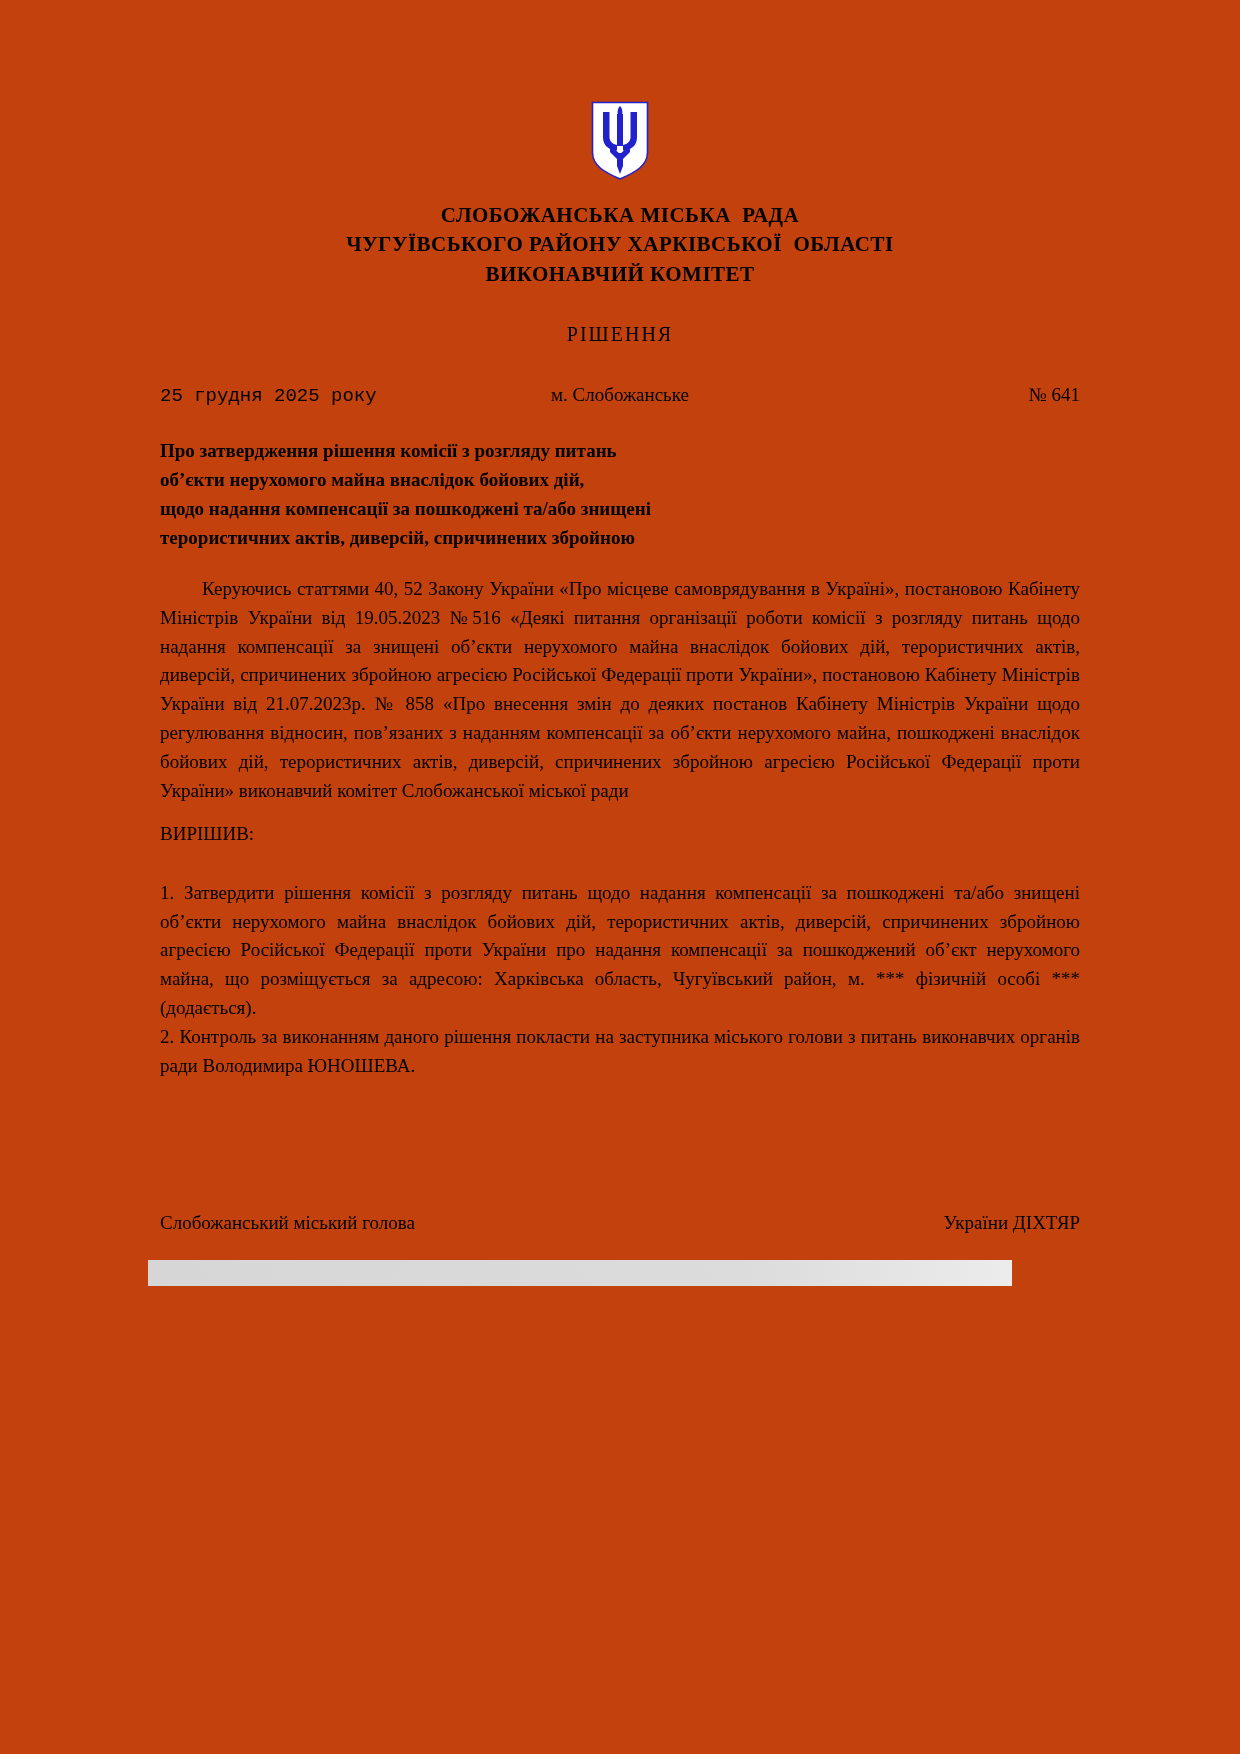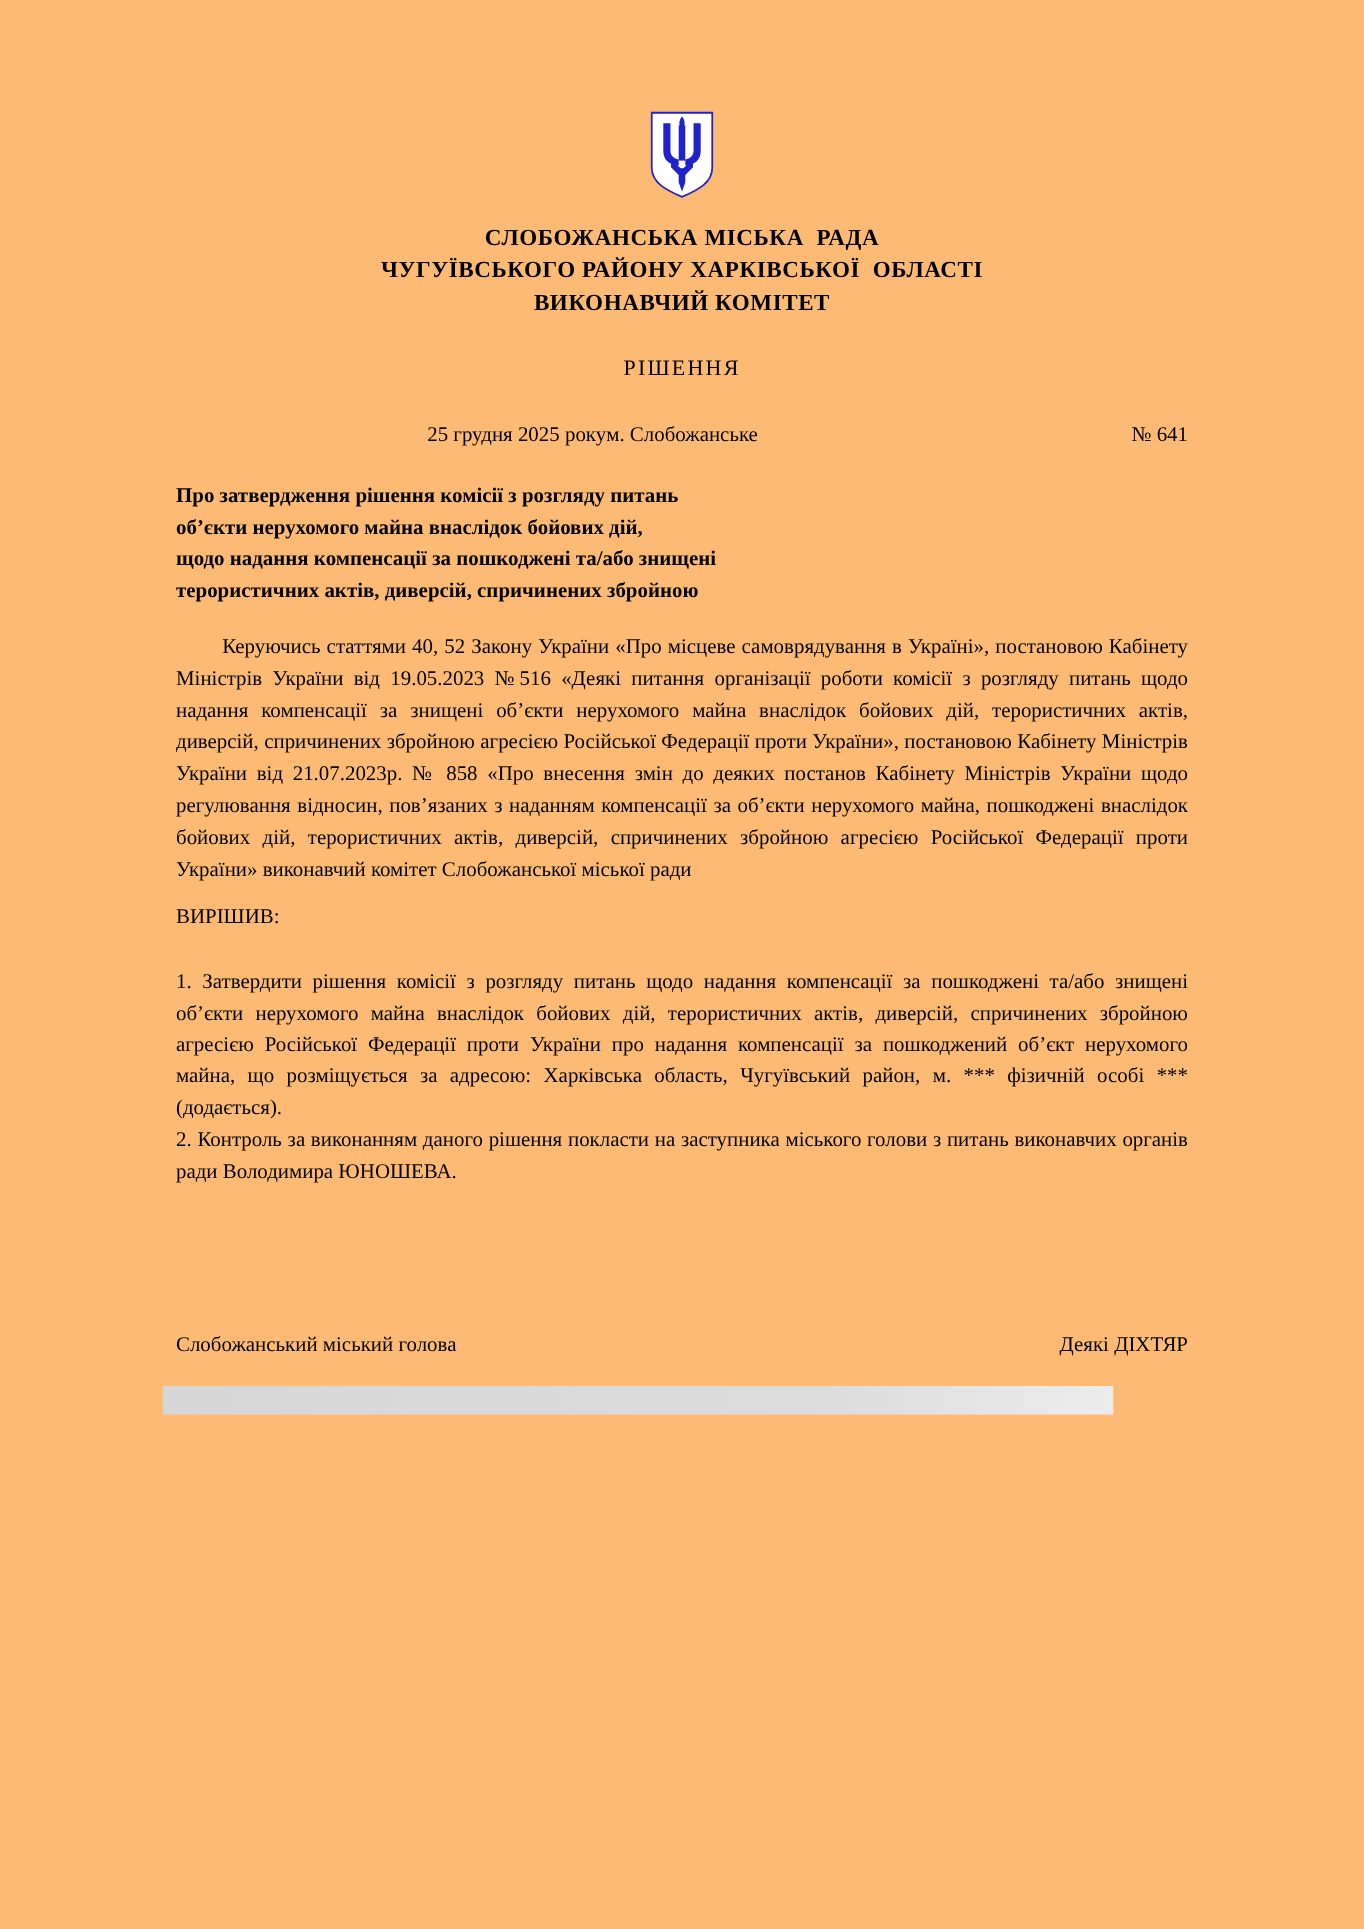--- a/index.html
+++ b/index.html
@@ -2,21 +2,21 @@
 <html lang="uk"><head>
 <meta charset="utf-8">
 <style>
   html,body{margin:0;padding:0;background:#ffffff;}
   .page{
     position:relative;
     width:1240px;
     height:1754px;
     box-sizing:border-box;
     padding:100px 160px 0 160px;
-    background:#fdba74;
+    background:#c2410c;
     font-family:"Liberation Serif","DejaVu Serif",serif;
     color:#000000;
     font-size:19px;
     line-height:1.52;
   }
   .emblem-wrap{
     width:64px;
     margin:0 auto 10px auto;
     text-align:center;
   }
@@ -34,21 +34,21 @@
     font-weight:normal;
     letter-spacing:2px;
     margin-top:30px;
   }
   .meta-row{
     display:grid;
     grid-template-columns:1fr auto 1fr;
     align-items:baseline;
     margin-top:32px;
   }
-  .meta-row .left{text-align:right;}
+  .meta-row .left{text-align:left;font-family:Liberation Mono, monospace;}
   .meta-row .center{text-align:center;}
   .meta-row .right{text-align:right;}
   .subject{
     margin-top:26px;
     font-weight:bold;
     line-height:1.52;
     max-width:640px;
   }
   .preamble{
     margin-top:22px;
@@ -119,18 +119,18 @@
 
   <div class="resolved">ВИРІШИВ:</div>
 
   <div class="items">
     <p class="item">1. Затвердити рішення комісії з розгляду питань щодо надання компенсації за пошкоджені та/або знищені об’єкти нерухомого майна внаслідок бойових дій, терористичних актів, диверсій, спричинених збройною агресією Російської Федерації проти України про надання компенсації за пошкоджений об’єкт нерухомого майна, що розміщується за адресою: Харківська область, Чугуївський район, м. *** фізичній особі *** (додається).</p>
     <p class="item">2. Контроль за виконанням даного рішення покласти на заступника міського голови з питань виконавчих органів ради Володимира ЮНОШЕВА.</p>
   </div>
 
   <div class="signature-row">
     <span>Слобожанський міський голова</span>
-    <span>Деякі ДІХТЯР</span>
+    <span>України ДІХТЯР</span>
   </div>
 
   <div class="redaction-bar"></div>
 
 </div>
 
 </body></html>

